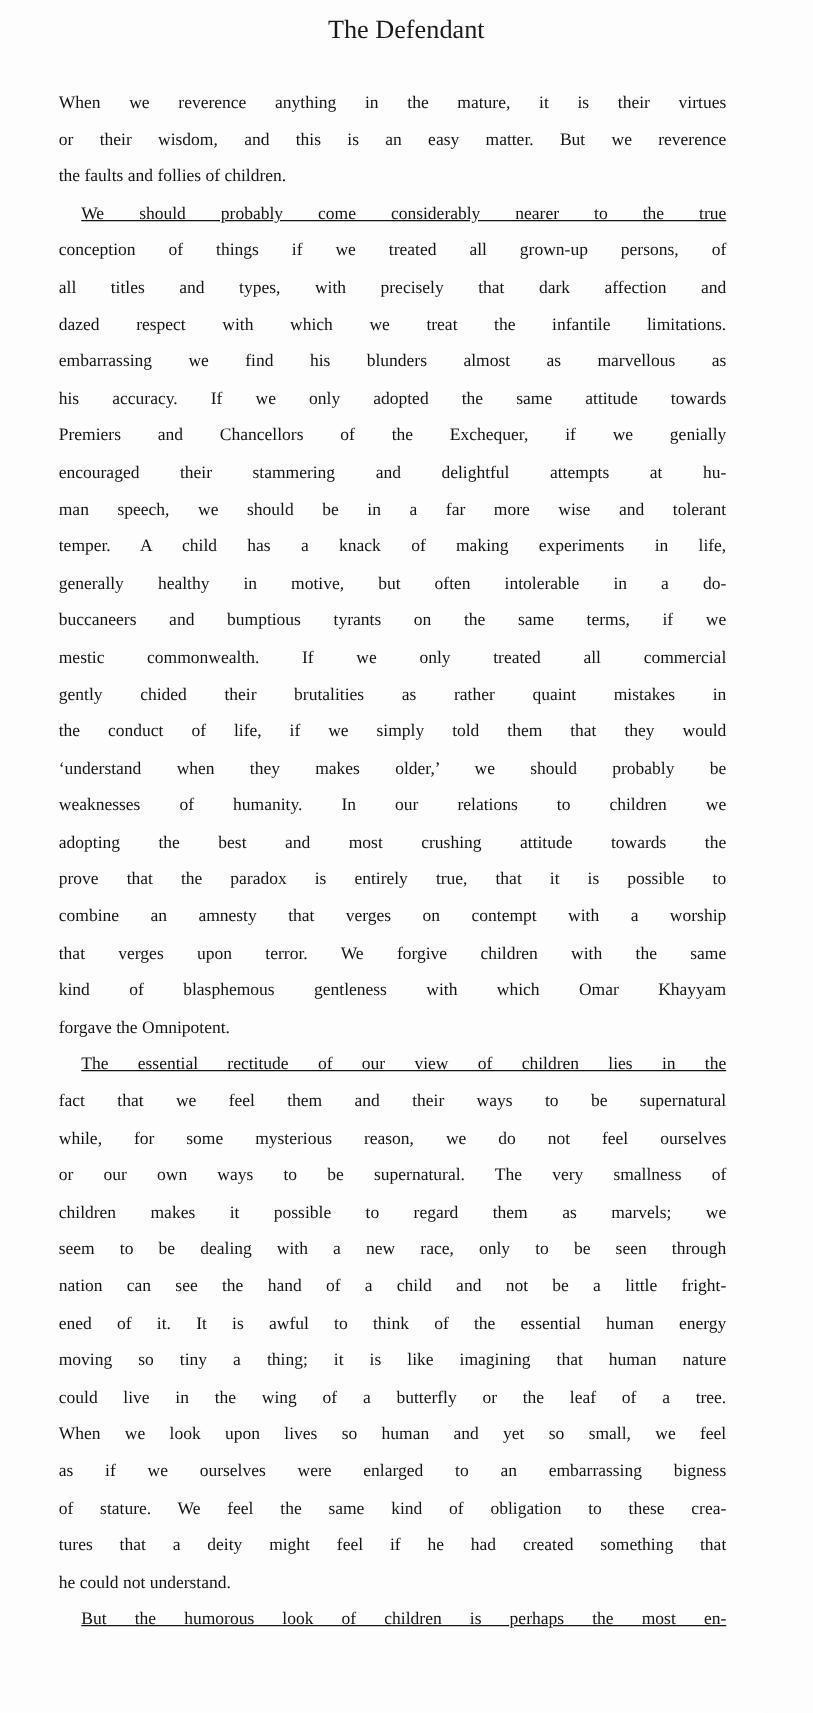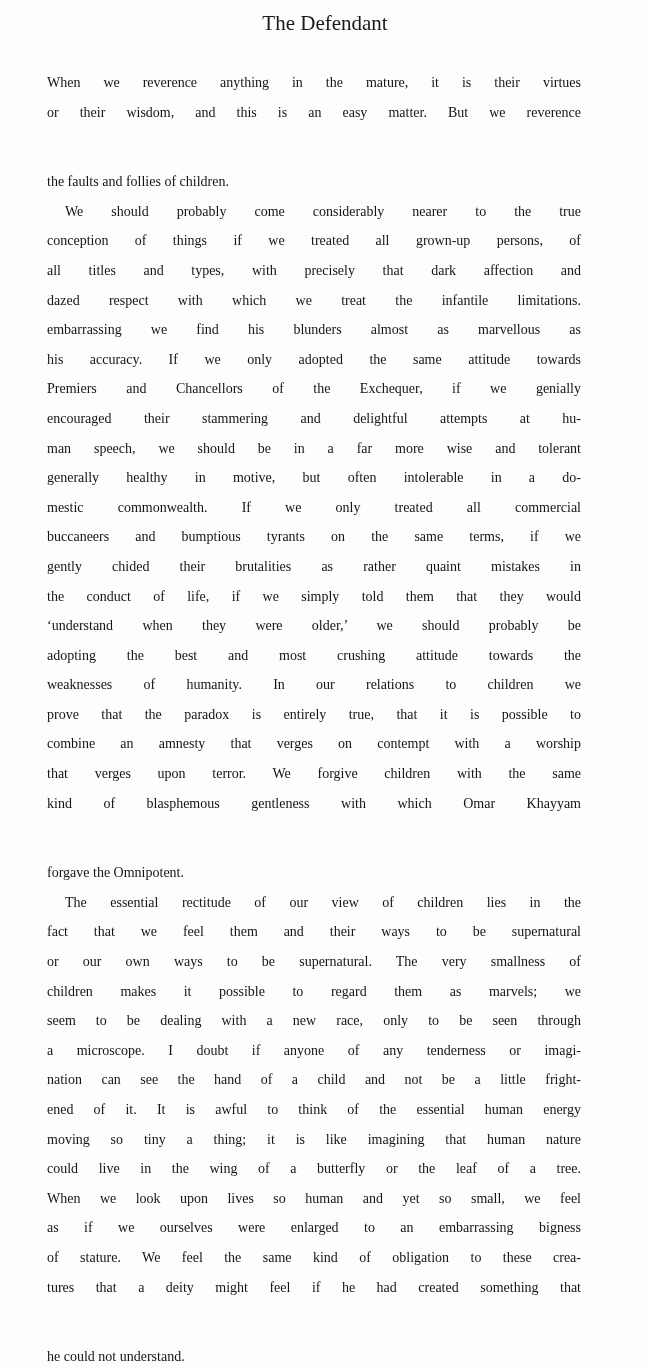--- a/index.html
+++ b/index.html
@@ -13,22 +13,22 @@
     .body-text {
       position: absolute; left: 47px; top: 68px; width: 534px;
       font-family: "Liberation Serif", "DejaVu Serif", serif;
       font-size: 14px; color: #141414;
     }
     .line {
       display: block; height: 29.6px; line-height: 29.6px;
       text-align: justify; text-align-last: justify; white-space: nowrap;
       overflow: visible;
     }
-    .line.last { text-align-last: left; margin-top: 40px; }
-    .line.indent { padding-left: 18px; }
+    .line.last { text-align-last: left; }
+    .line.indent { padding-left: 18px; text-decoration: underline; }
   </style>
 </head>
 <body>
 
 <div class="page">
   <div class="running-head">The Defendant</div>
   <div class="body-text" id="body-text">
       <div>
         <span class="line">When we reverence anything in the mature, it is their virtues</span>
         <span class="line">or their wisdom, and this is an easy matter. But we reverence</span>
@@ -37,41 +37,42 @@
       <div>
         <span class="line indent">We should probably come considerably nearer to the true</span>
         <span class="line">conception of things if we treated all grown-up persons, of</span>
         <span class="line">all titles and types, with precisely that dark affection and</span>
         <span class="line">dazed respect with which we treat the infantile limitations.</span>
         <span class="line">embarrassing we find his blunders almost as marvellous as</span>
         <span class="line">his accuracy. If we only adopted the same attitude towards</span>
         <span class="line">Premiers and Chancellors of the Exchequer, if we genially</span>
         <span class="line">encouraged their stammering and delightful attempts at hu-</span>
         <span class="line">man speech, we should be in a far more wise and tolerant</span>
+        <span class="line">temper. A child has a knack of making experiments in life,</span>
         <span class="line">generally healthy in motive, but often intolerable in a do-</span>
+        <span class="line">buccaneers and bumptious tyrants on the same terms, if we</span>
         <span class="line">mestic commonwealth. If we only treated all commercial</span>
-        <span class="line">buccaneers and bumptious tyrants on the same terms, if we</span>
         <span class="line">gently chided their brutalities as rather quaint mistakes in</span>
         <span class="line">the conduct of life, if we simply told them that they would</span>
-        <span class="line">‘understand when they were older,’ we should probably be</span>
+        <span class="line">‘understand when they makes older,’ we should probably be</span>
+        <span class="line">weaknesses of humanity. In our relations to children we</span>
         <span class="line">adopting the best and most crushing attitude towards the</span>
-        <span class="line">weaknesses of humanity. In our relations to children we</span>
         <span class="line">prove that the paradox is entirely true, that it is possible to</span>
         <span class="line">combine an amnesty that verges on contempt with a worship</span>
         <span class="line">that verges upon terror. We forgive children with the same</span>
         <span class="line">kind of blasphemous gentleness with which Omar Khayyam</span>
         <span class="line last">forgave the Omnipotent.</span>
       </div>
       <div>
         <span class="line indent">The essential rectitude of our view of children lies in the</span>
         <span class="line">fact that we feel them and their ways to be supernatural</span>
+        <span class="line">while, for some mysterious reason, we do not feel ourselves</span>
         <span class="line">or our own ways to be supernatural. The very smallness of</span>
         <span class="line">children makes it possible to regard them as marvels; we</span>
         <span class="line">seem to be dealing with a new race, only to be seen through</span>
-        <span class="line">a microscope. I doubt if anyone of any tenderness or imagi-</span>
         <span class="line">nation can see the hand of a child and not be a little fright-</span>
         <span class="line">ened of it. It is awful to think of the essential human energy</span>
         <span class="line">moving so tiny a thing; it is like imagining that human nature</span>
         <span class="line">could live in the wing of a butterfly or the leaf of a tree.</span>
         <span class="line">When we look upon lives so human and yet so small, we feel</span>
         <span class="line">as if we ourselves were enlarged to an embarrassing bigness</span>
         <span class="line">of stature. We feel the same kind of obligation to these crea-</span>
         <span class="line">tures that a deity might feel if he had created something that</span>
         <span class="line last">he could not understand.</span>
       </div>

